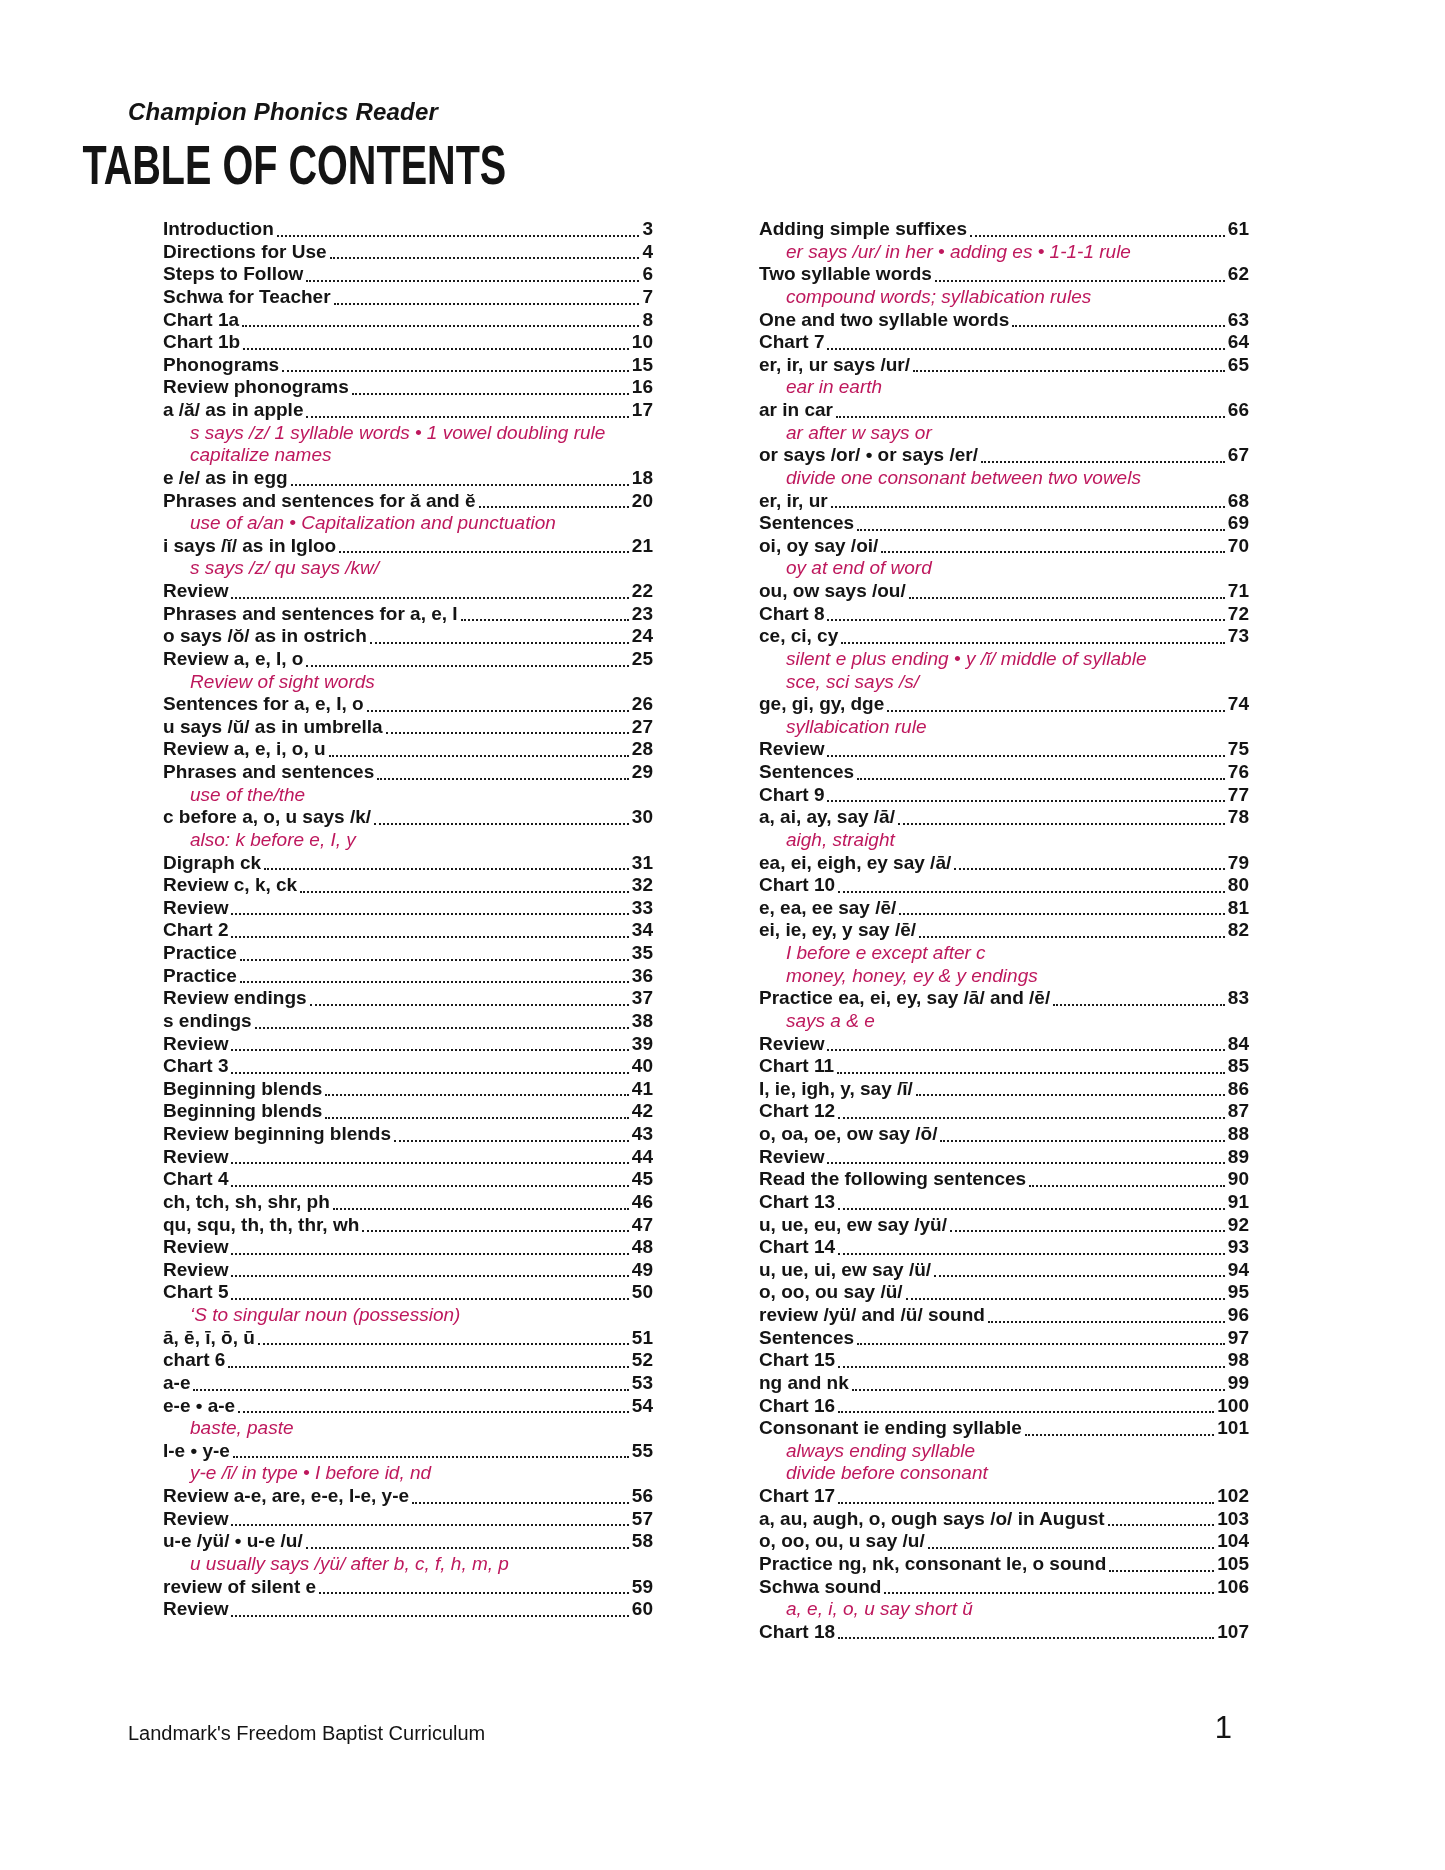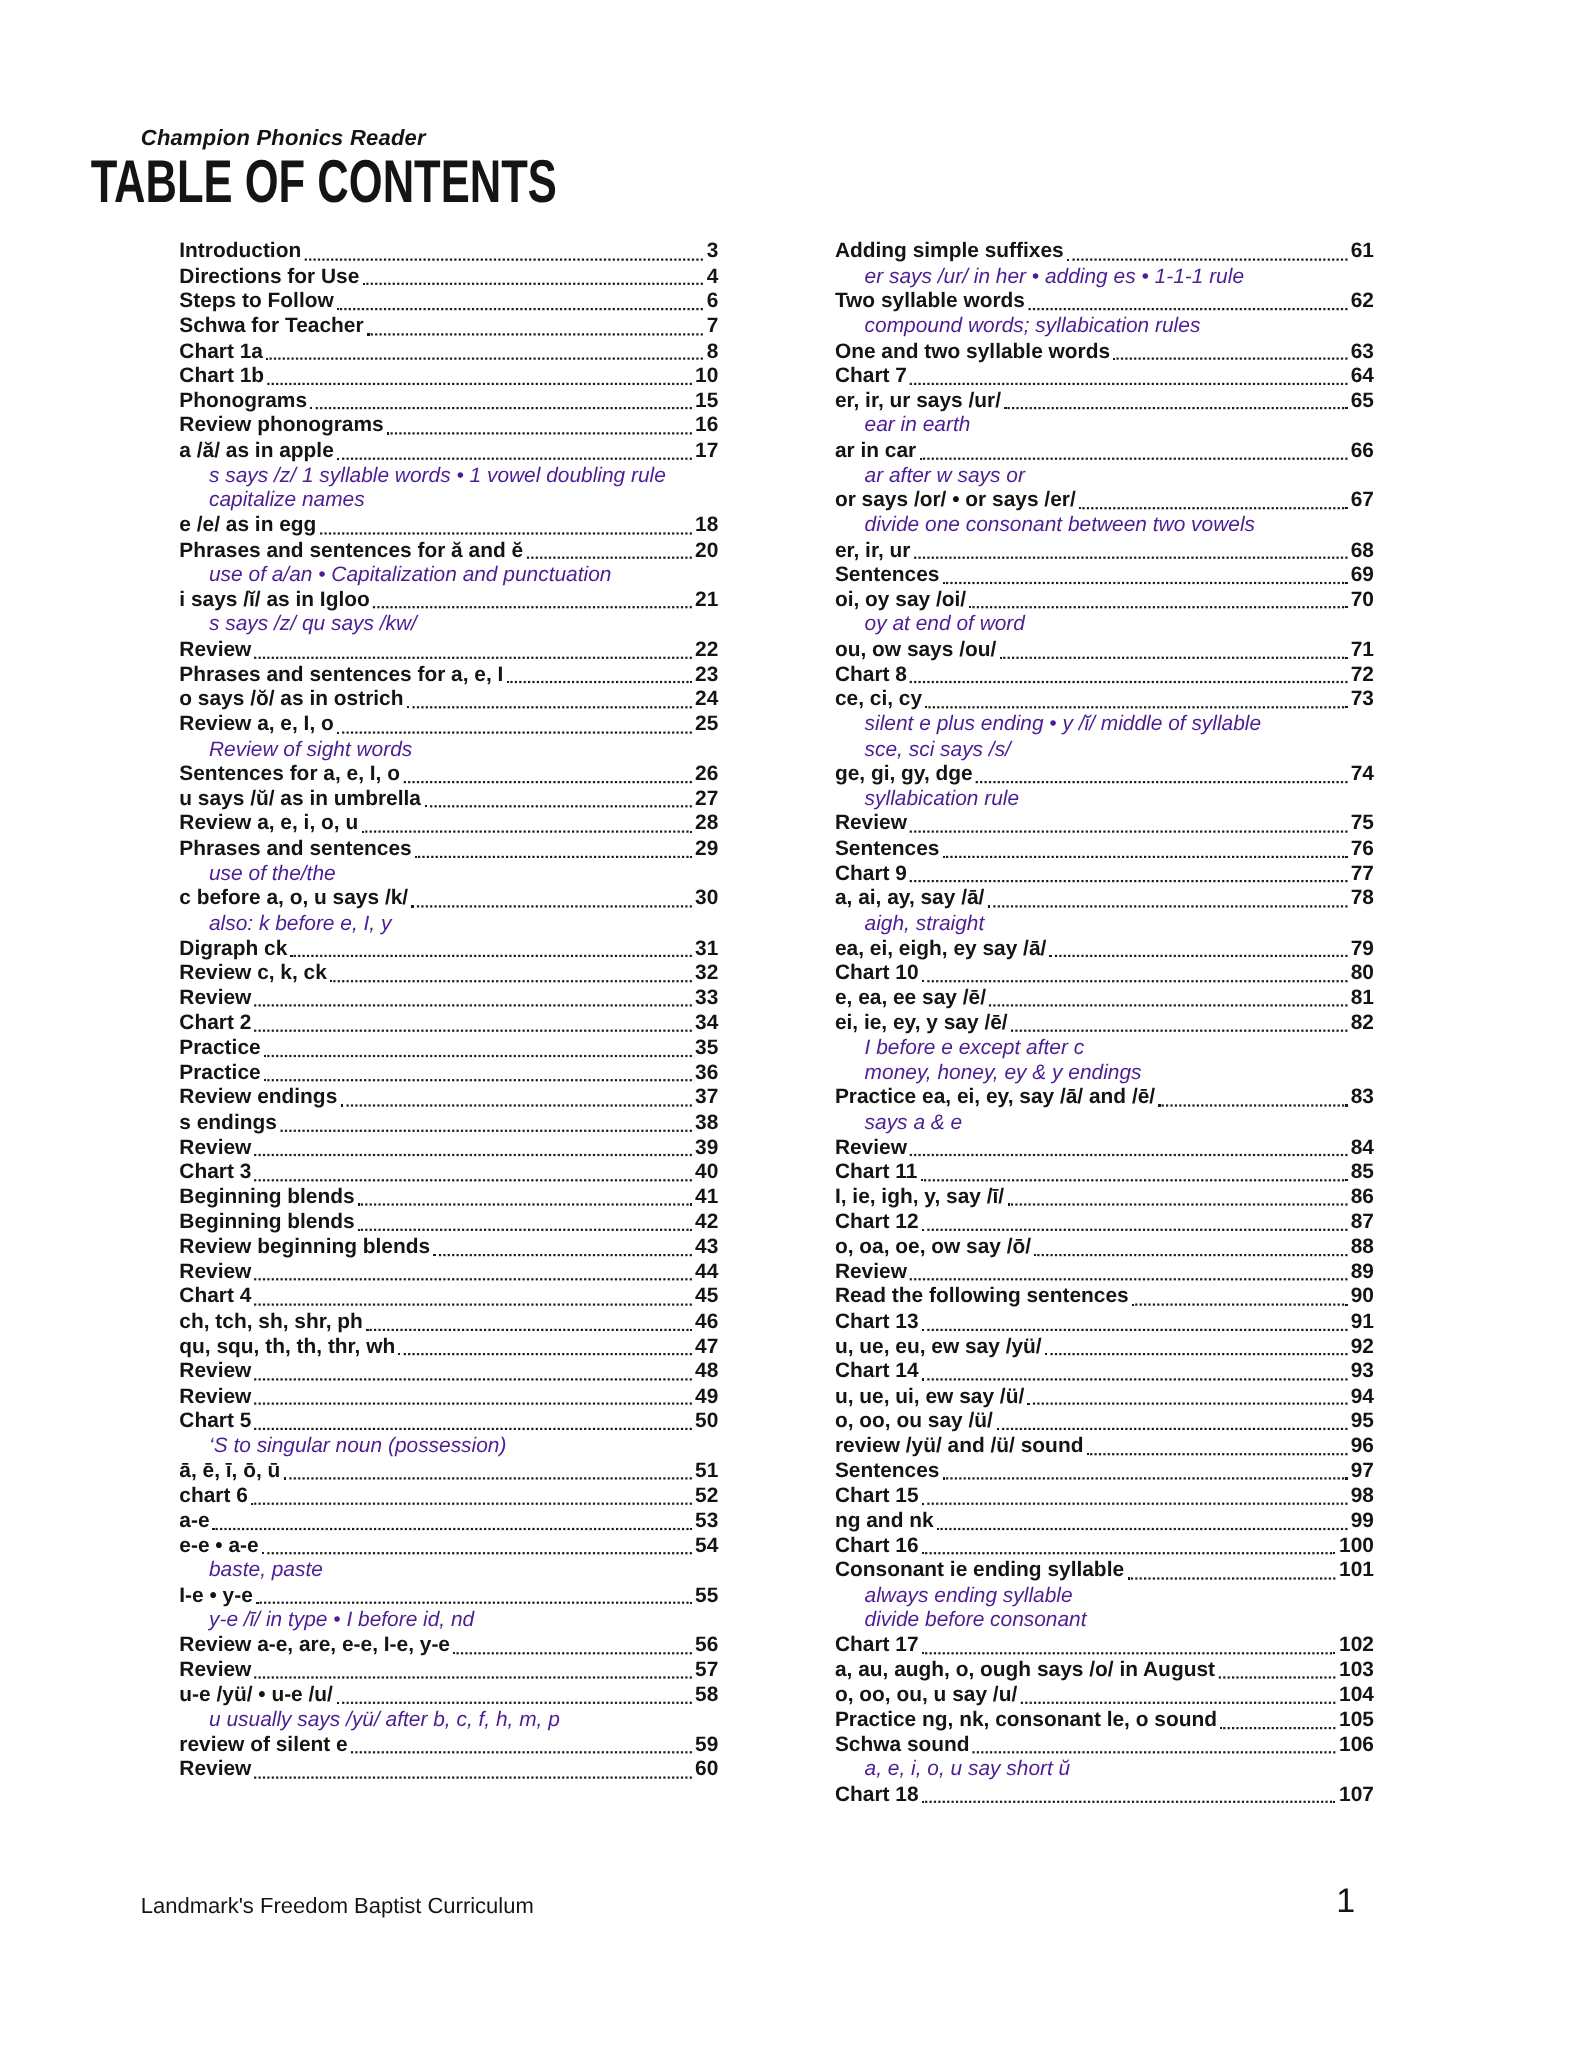--- a/index.html
+++ b/index.html
@@ -12,25 +12,24 @@
   }
   .page {
     position: relative;
     width: 1445px; height: 1870px;
     background: #ffffff;
     overflow: hidden;
   }
   .book-title {
     position: absolute;
     left: 128px; top: 98px;
-    font-size: 20px;
+    font-size: 24px;
     font-style: italic;
     font-weight: bold;
     letter-spacing: 0.2px;
-    margin-top: 17px;
   }
   .page-title-wrap {
     position: absolute;
     left: 0; top: 133px;
     width: 1280px;
     text-align: left;
   }
   .page-title {
     display: inline-block;
     font-size: 55px;
@@ -70,21 +69,21 @@
   }
   .entry .page-num { flex: 0 0 auto; text-align: right; }
   .sub {
     height: 22.63px;
     line-height: 22.63px;
     padding-left: 27px;
     font-size: 19px;
     font-style: italic;
     font-weight: normal;
     white-space: nowrap;
-    color: #4c1d95;
+    color: #be185d;
   }
   .footer-left {
     position: absolute;
     left: 128px; top: 1722px;
     font-size: 20px;
   }
   .footer-page {
     position: absolute;
     right: 213px; top: 1710px;
     font-size: 31px;

